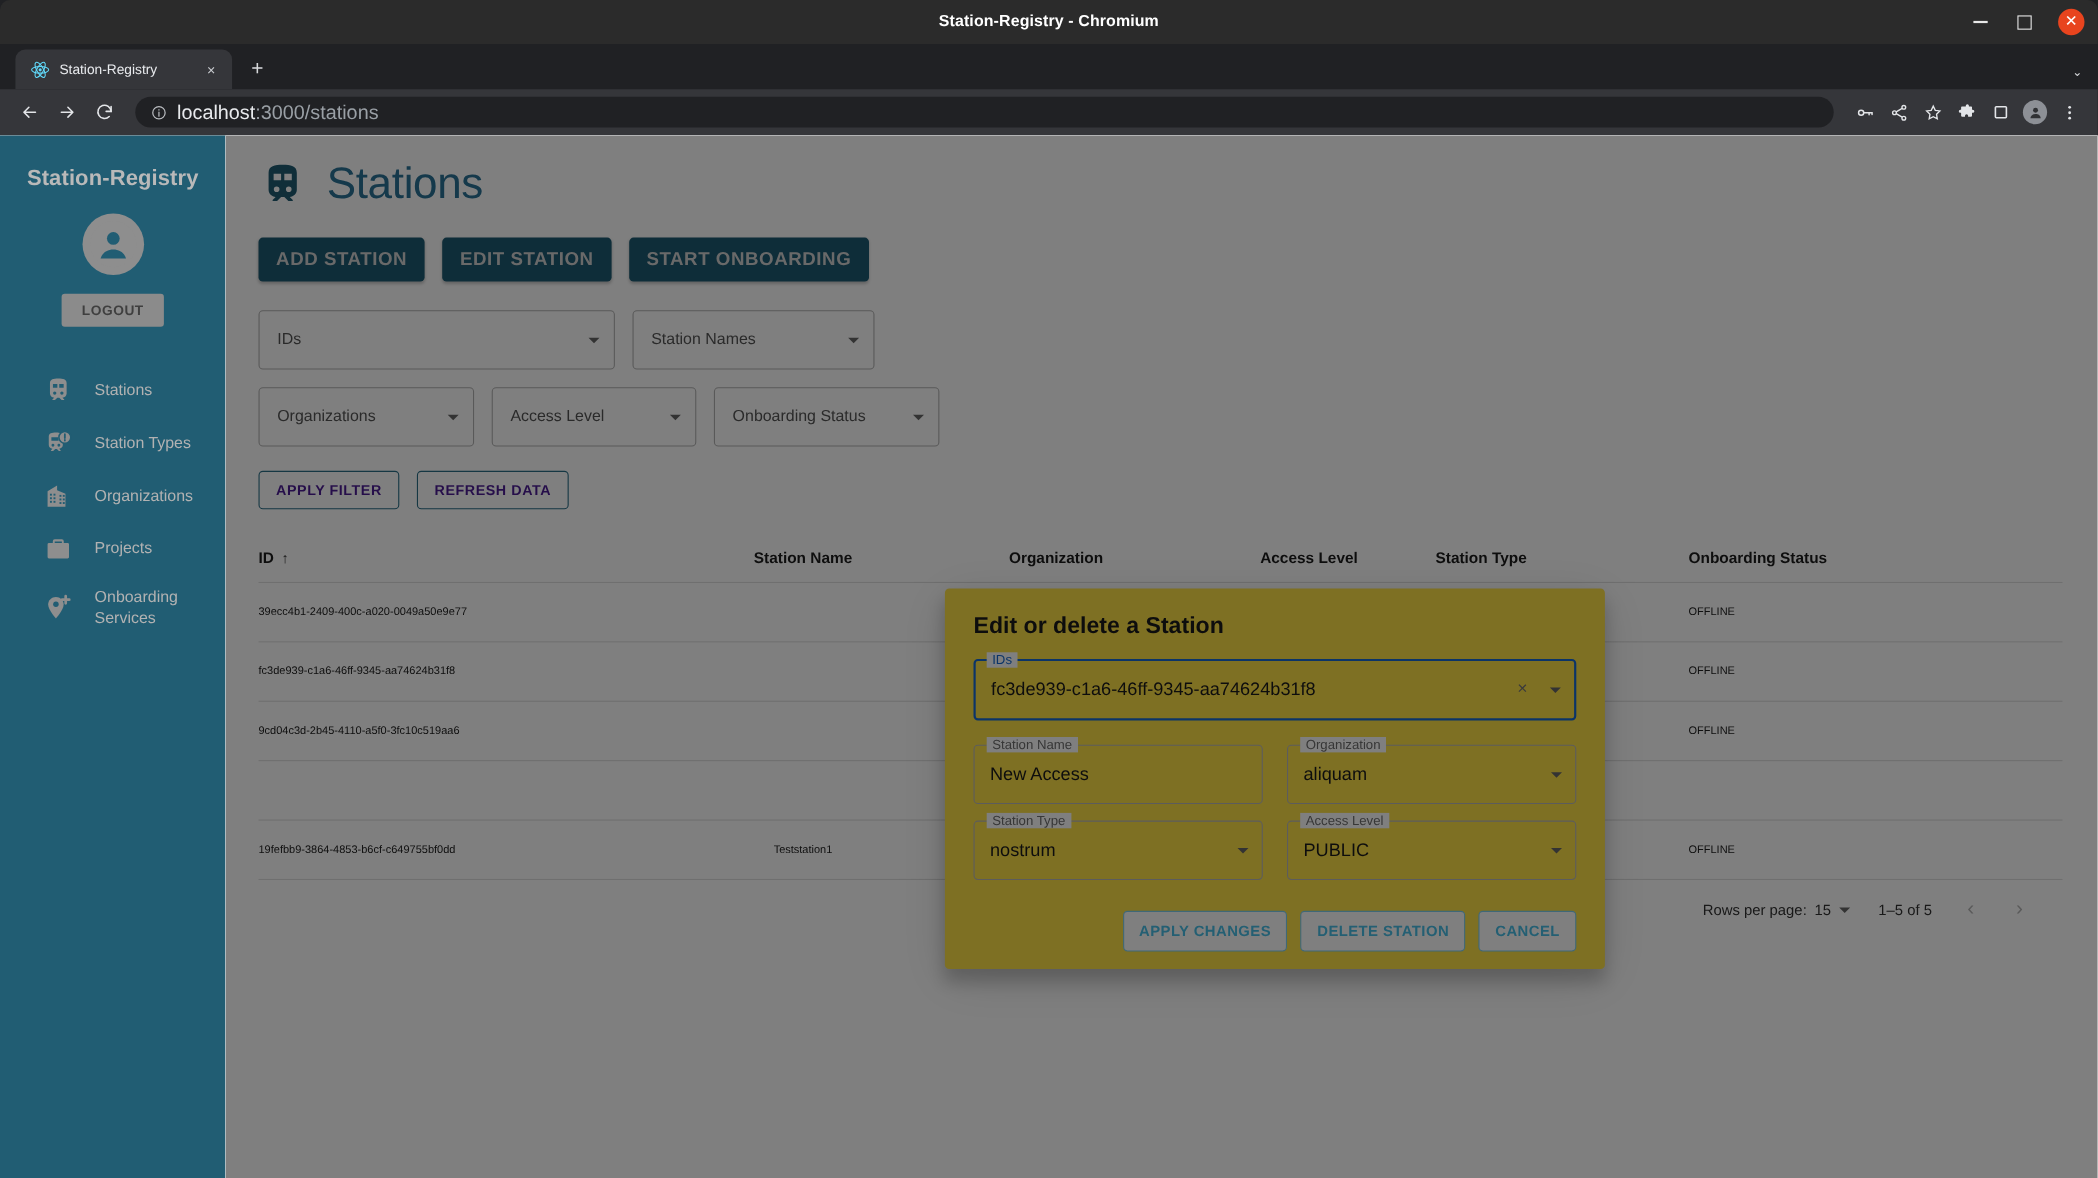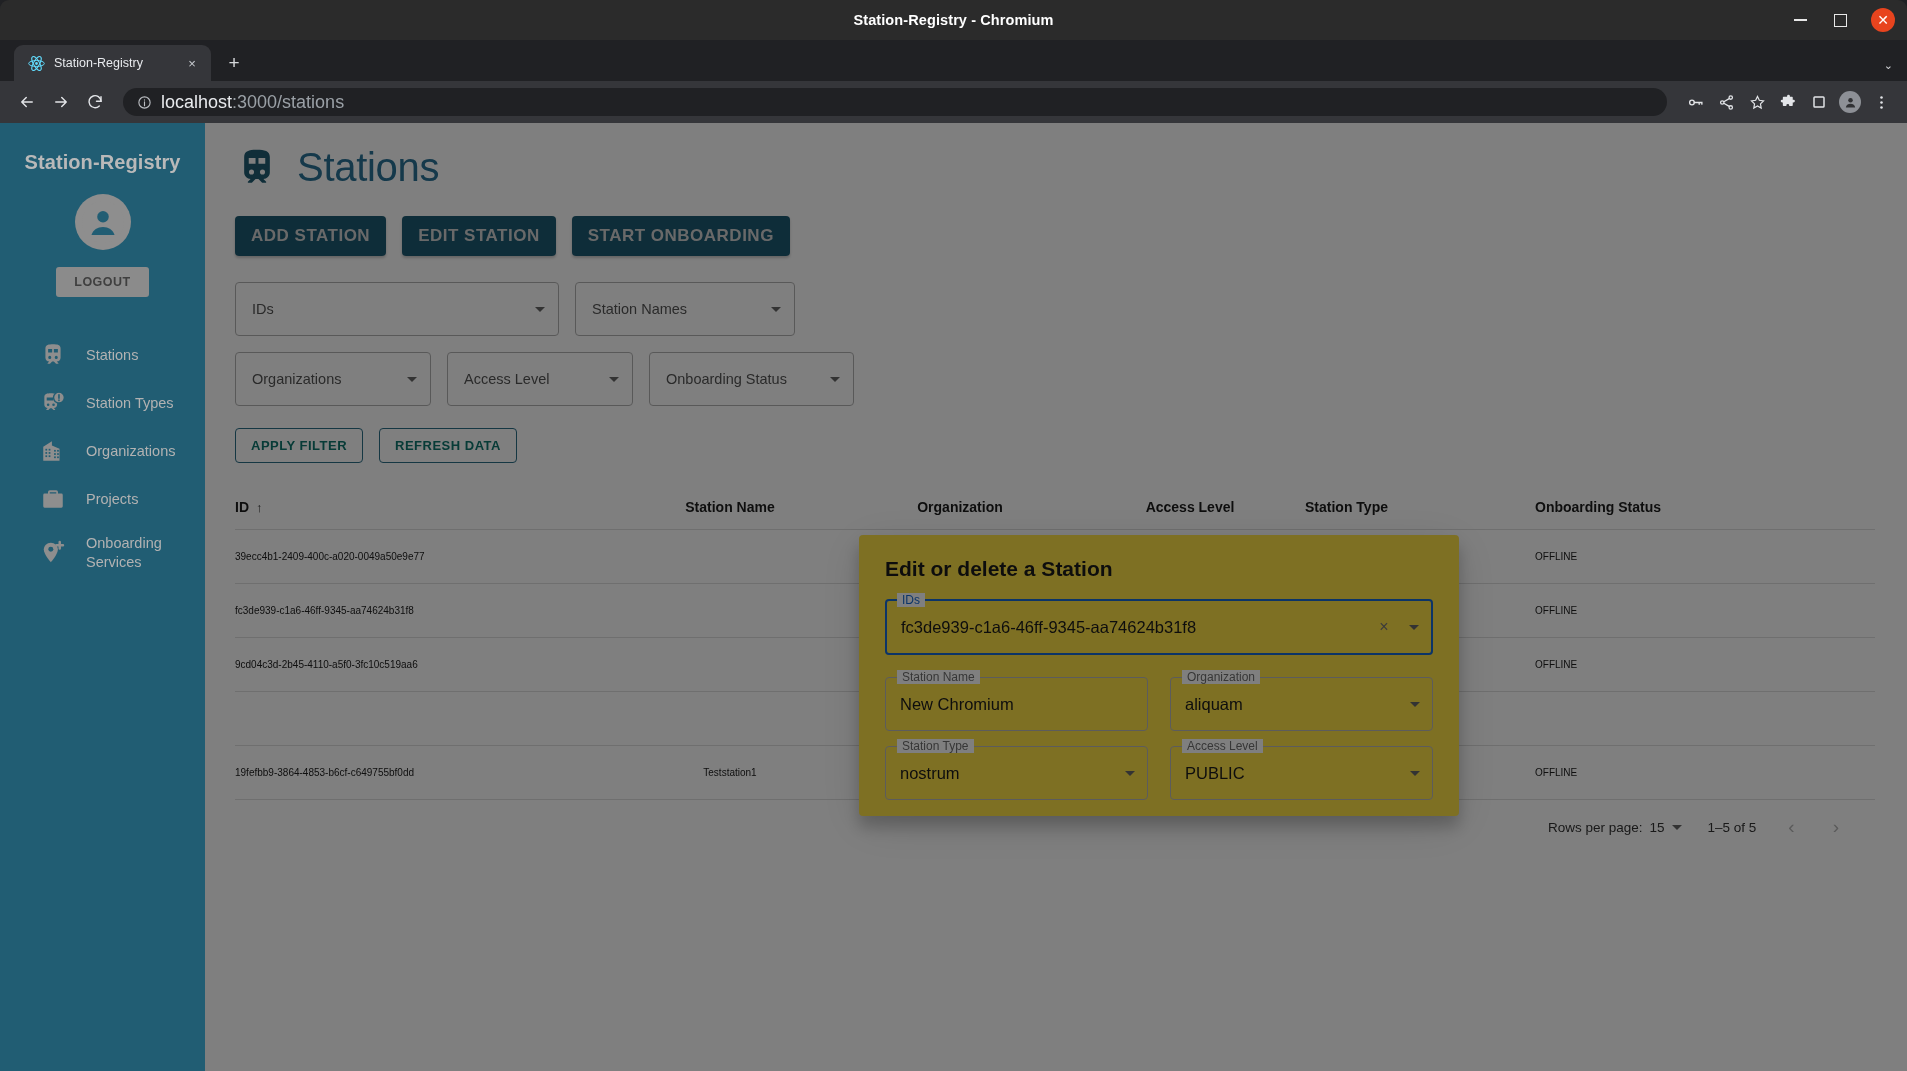--- a/index.html
+++ b/index.html
@@ -169,21 +169,21 @@
   .filter.w-orgs { width: 196px; }
   .filter.w-access { width: 186px; }
   .filter.w-onb { width: 205px; }
   .caret {
     width: 0; height: 0; border-left: 5px solid transparent;
     border-right: 5px solid transparent; border-top: 5px solid #666;
   }
 
   .filter-btn-row { display: flex; gap: 16px; margin-top: 22px; margin-bottom: 22px; }
   .btn-outline {
-    border: 1px solid #2a6e87; color: #0f766e; background: transparent;
+    border: 1px solid #2a6e87; color: #4c1d95; background: transparent;
     font-size: 13px; font-weight: bold; letter-spacing: .5px;
     padding: 9px 15px; border-radius: 4px;
   }
 
   
   .table { width: 1640px; }
   .table-row {
     display: flex; align-items: center;
     border-bottom: 1px solid #dedede;
   }
@@ -567,36 +567,41 @@
         <div class="field focused ids-field">
           <span class="field-legend">IDs</span>
           <span class="field-value">fc3de939-c1a6-46ff-9345-aa74624b31f8</span>
           <span class="field-clear">×</span>
           <span class="caret field-caret"></span>
         </div>
 
         <div class="grid2">
           <div class="field">
             <span class="field-legend">Station Name</span>
-            <span class="field-value">New Chromium</span>
+            <span class="field-value">New Access</span>
           </div>
           <div class="field">
             <span class="field-legend">Organization</span>
             <span class="field-value">aliquam</span>
             <span class="caret"></span>
           </div>
           <div class="field">
             <span class="field-legend">Station Type</span>
             <span class="field-value">nostrum</span>
             <span class="caret"></span>
           </div>
           <div class="field">
             <span class="field-legend">Access Level</span>
             <span class="field-value">PUBLIC</span>
             <span class="caret"></span>
           </div>
         </div>
 
+        <div class="modal-actions">
+          <div class="btn-modal">APPLY CHANGES</div>
+          <div class="btn-modal">DELETE STATION</div>
+          <div class="btn-modal">CANCEL</div>
+        </div>
       </div>
 
     </div>
   </div>
 </div>
 
 </body></html>

